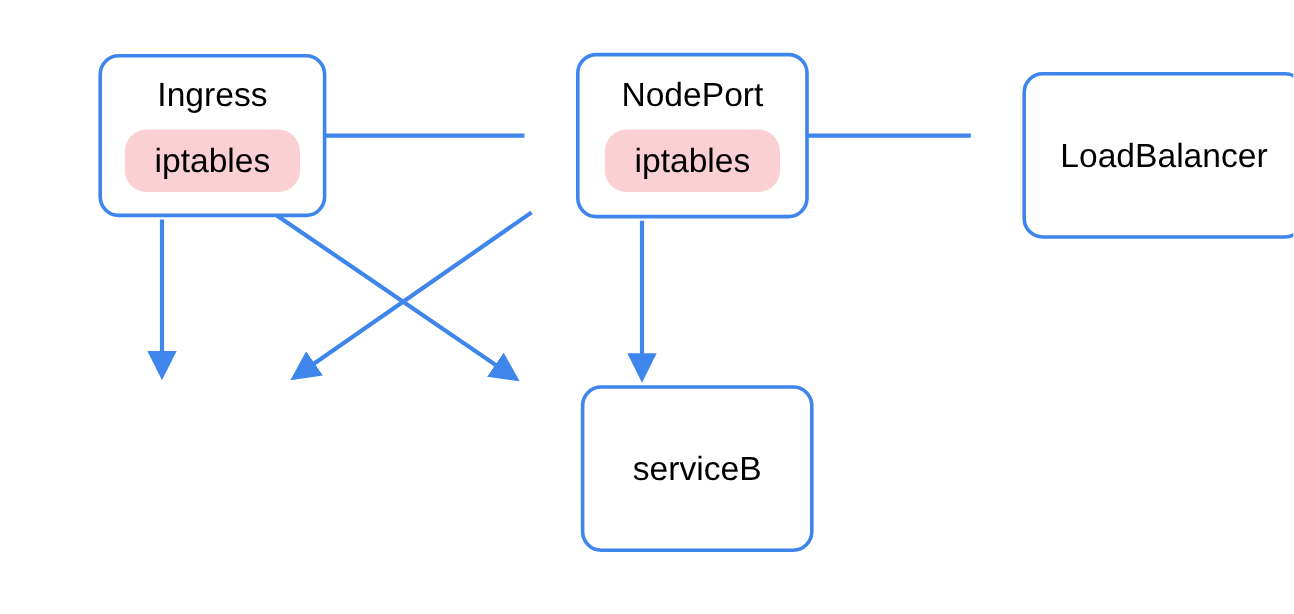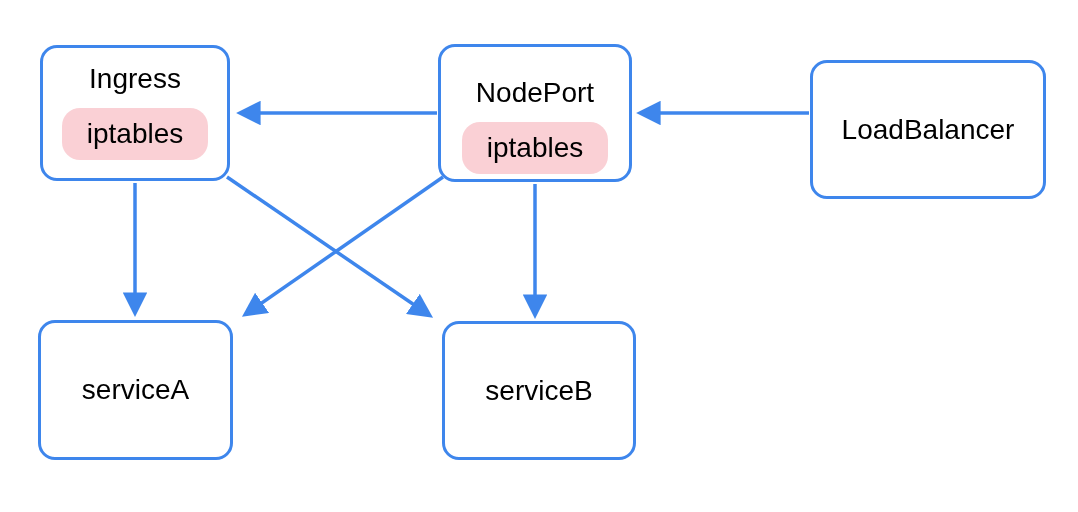--- a/index.html
+++ b/index.html
@@ -28,23 +28,24 @@
     border: 3px solid #3e86ec;
     border-radius: 17px;
     background: #ffffff;
     display: flex;
     flex-direction: column;
     align-items: center;
     justify-content: center;
     color: #000000;
     font-size: 28px;
     line-height: 34px;
+    margin-left: 42px;
   }
   .node--ingress   { left: 40px;  top: 45px;  width: 190px; height: 136px; justify-content: flex-start; padding-top: 14px; }
-  .node--nodeport  { left: 438px; top: 44px;  width: 194px; height: 138px; justify-content: flex-start; padding-top: 29px; }
+  .node--nodeport  { left: 438px; top: 44px;  width: 194px; height: 138px; justify-content: flex-start; padding-top: 15px; }
   .node--loadbalancer { left: 810px; top: 60px; width: 236px; height: 139px; }
   .node--servicea  { left: 38px;  top: 320px; width: 195px; height: 140px; }
   .node--serviceb  { left: 442px; top: 321px; width: 194px; height: 139px; }
   .node-label {
     white-space: nowrap;
   }
   .chip {
     margin-top: 12px;
     background: #fad0d5;
     padding: 9px 25px;
@@ -82,21 +83,18 @@
 
   <div class="node node--nodeport">
     <div class="node-label">NodePort</div>
     <div class="chip">iptables</div>
   </div>
 
   <div class="node node--loadbalancer">
     <div class="node-label">LoadBalancer</div>
   </div>
 
-  <div class="node node--servicea">
-    <div class="node-label">serviceA</div>
-  </div>
 
   <div class="node node--serviceb">
     <div class="node-label">serviceB</div>
   </div>
 
 </div>
 
 </body></html>

